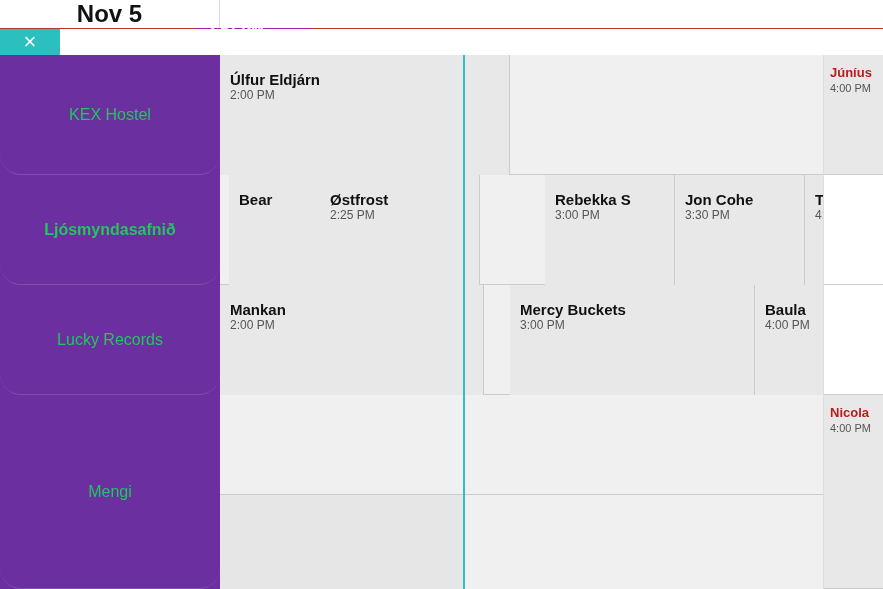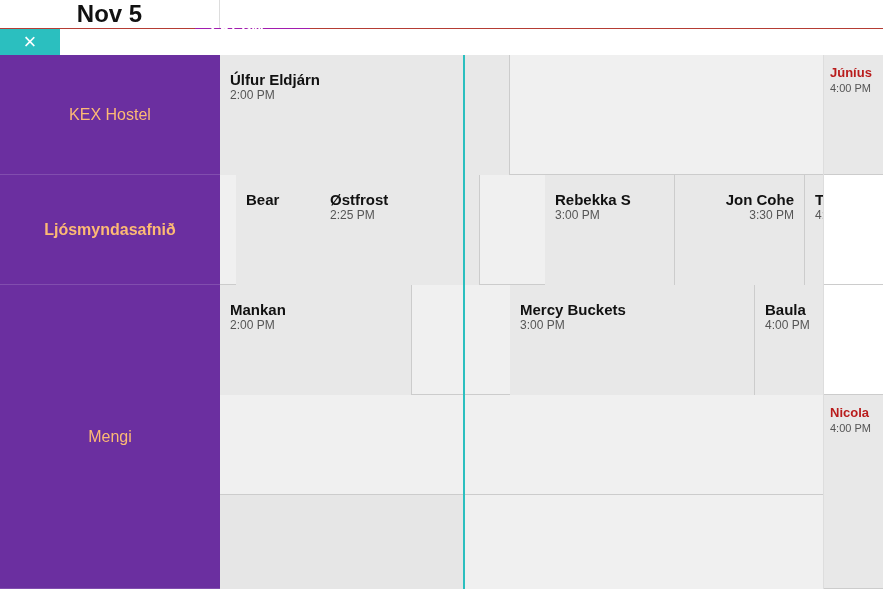--- a/index.html
+++ b/index.html
@@ -107,26 +107,27 @@
       background: #6b2fa0;
       display: flex;
       flex-direction: column;
     }
 
     .venue-cell {
       display: flex;
       align-items: center;
       justify-content: center;
       text-align: center;
-      color: #fdba74;
+      color: #22c55e;
       font-size: 16px;
       font-weight: 500;
       padding: 8px 12px;
       border-bottom: 1px solid rgba(255,255,255,0.15);
       cursor: pointer;
+      border-radius: 21px;
     }
 
     
     .schedule-grid {
       flex: 1;
       position: relative;
       overflow: hidden;
       background: #f0f0f0;
     }
 
@@ -255,20 +256,23 @@
 
   <div class="content-area">
 
     <div class="venue-sidebar">
       <div class="venue-cell kex">
         <span>KEX Hostel</span>
       </div>
       <div class="venue-cell ljos">
         <span>Ljósmyndasafnið</span>
       </div>
+      <div class="venue-cell lucky">
+        <span>Lucky Records</span>
+      </div>
       <div class="venue-cell mengi">
         <span>Mengi</span>
       </div>
     </div>
 
     <div class="schedule-grid" style="position: relative;">
 
       <div class="time-indicator-line" style="left: 243px;"></div>
 
       <div class="time-shade" style="left: 0; width: 243px;"></div>
@@ -278,51 +282,51 @@
         <div class="event-cell" style="width: 290px; height: 120px; position: absolute; left: 0;">
           <div class="event-name">Úlfur Eldjárn</div>
           <div class="event-time">2:00 PM</div>
         </div>
 
         <div style="width: 663px; height: 120px; position: absolute; left: 290px; background: transparent;"></div>
       </div>
 
       <div class="grid-row row-ljos" style="position: relative; background: #f0f0f0;">
 
-        <div class="event-cell" style="width: 100px; height: 110px; position: absolute; left: 16px;">
+        <div class="event-cell" style="width: 100px; height: 110px; position: absolute; left: 9px;">
           <div class="event-name">Bear</div>
           <div class="event-time"></div>
         </div>
 
         <div class="event-cell" style="width: 160px; height: 110px; position: absolute; left: 100px;">
           <div class="event-name">Østfrost</div>
           <div class="event-time">2:25 PM</div>
         </div>
 
         <div style="width: 65px; height: 110px; position: absolute; left: 260px; background: transparent;"></div>
 
         <div class="event-cell" style="width: 130px; height: 110px; position: absolute; left: 325px;">
           <div class="event-name">Rebekka S</div>
           <div class="event-time">3:00 PM</div>
         </div>
 
-        <div class="event-cell" style="width: 130px; height: 110px; position: absolute; left: 455px; text-align: right;">
+        <div class="event-cell" style="width: 130px; height: 110px; position: absolute; left: 455px;">
           <div class="event-name">Jon Cohe</div>
           <div class="event-time">3:30 PM</div>
         </div>
 
         <div class="event-cell" style="width: 100px; height: 110px; position: absolute; left: 585px;">
           <div class="event-name">The A</div>
           <div class="event-time">4:00 PM</div>
         </div>
       </div>
 
       <div class="grid-row row-lucky" style="position: relative; background: #f0f0f0;">
 
-        <div class="event-cell" style="width: 192px; height: 110px; position: absolute; left: 0;">
+        <div class="event-cell" style="width: 264px; height: 110px; position: absolute; left: 0;">
           <div class="event-name">Mankan</div>
           <div class="event-time">2:00 PM</div>
         </div>
 
         <div style="width: 50px; height: 110px; position: absolute; left: 240px; background: transparent;"></div>
 
         <div class="event-cell" style="width: 245px; height: 110px; position: absolute; left: 290px;">
           <div class="event-name">Mercy Buckets</div>
           <div class="event-time">3:00 PM</div>
         </div>

